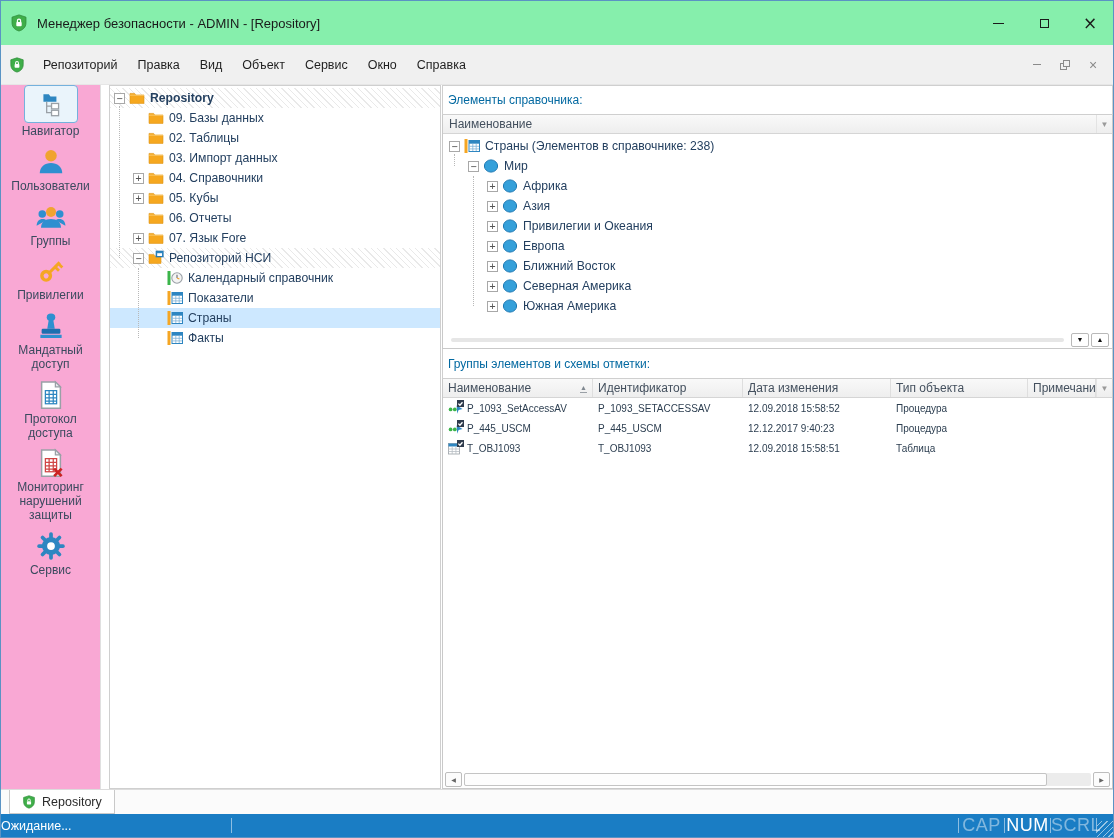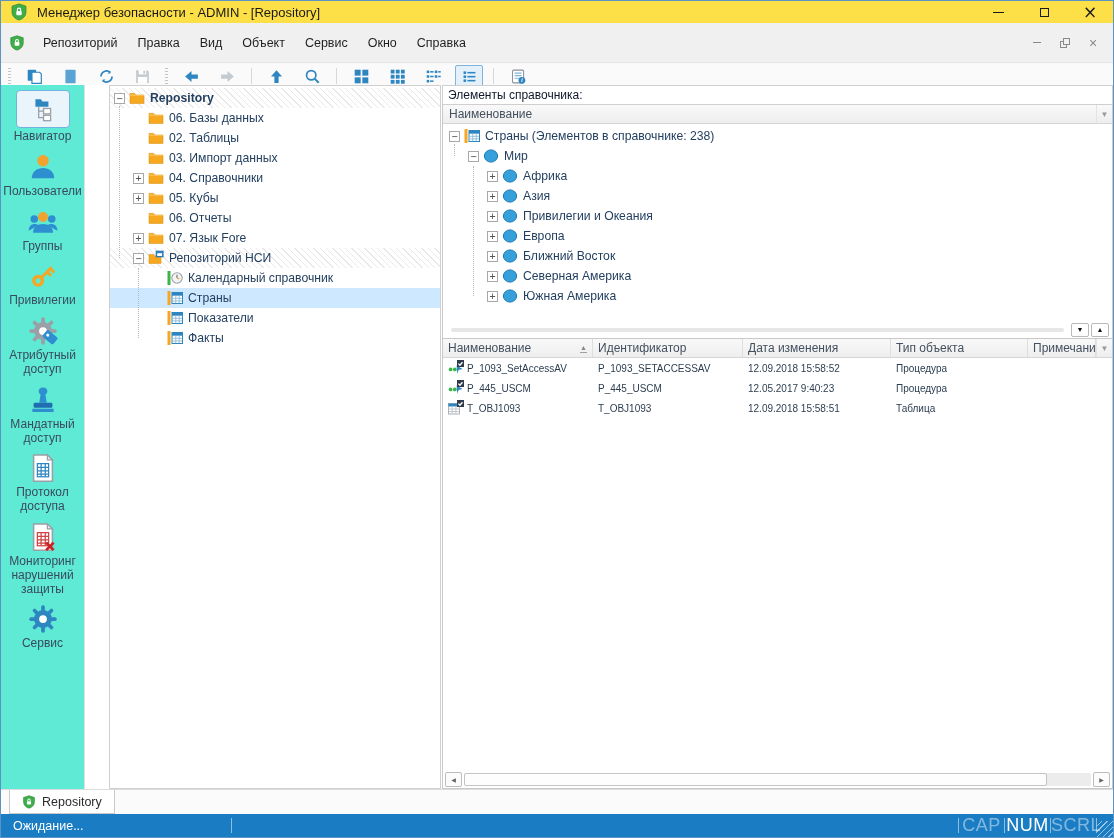--- a/index.html
+++ b/index.html
@@ -3,21 +3,21 @@
 <meta charset="utf-8">
 <style>
   * { margin:0; padding:0; box-sizing:border-box; }
   html,body { background:#9a9a9a; }
   #app {
     position:relative; width:1114px; height:838px; background:#fff;
     font-family:"Liberation Sans","DejaVu Sans",sans-serif; font-size:12px; color:#2c3a4e;
     border:1px solid #5a93c4; overflow:hidden;
   }
   
-  .titlebar { height:22px; background:#fde047; display:flex; align-items:center; }
+  .titlebar { height:44px; background:#86efac; display:flex; align-items:center; }
   .titlebar .appicon { margin-left:9px; width:18px; height:18px; }
   .titlebar .title { margin-left:9px; font-size:13px; color:#1a1a1a; }
   .wincontrols { margin-left:auto; display:flex; height:100%; }
   .winbtn { width:46px; height:100%; display:flex; align-items:center; justify-content:center; }
   .glyph-min { width:11px; height:1px; background:#1a1a1a; }
   .glyph-max { width:9px; height:9px; border:1px solid #1a1a1a; }
   .glyph-close { font-size:17px; color:#1a1a1a; line-height:1; font-family:"DejaVu Sans",sans-serif; }
   
   .menubar { height:40px; background:#f0f0f0; display:flex; align-items:center; border-bottom:1px solid #e6e6e6; }
   .menubar .mdiicon { width:16px; height:16px; margin:0 8px 0 8px; }
@@ -33,21 +33,21 @@
   
   .toolbar { height:27px; background:#fafafa; display:flex; align-items:center; border-bottom:1px solid #e2e2e2; padding-left:2px; }
   .grip { width:3px; height:16px; margin:0 5px; background:repeating-linear-gradient(180deg,#c4c4c4 0 1px,transparent 1px 3px); }
   .tsep { width:1px; height:16px; background:#d8d8d8; margin:0 6px; }
   .tbtn { width:28px; height:22px; display:flex; align-items:center; justify-content:center; margin:0 4px; border:1px solid transparent; border-radius:2px; }
   .tbtn svg { width:17px; height:17px; }
   .tbtn.active { background:#e4f1fb; border-color:#7fb5dd; }
   
   .content { position:absolute; top:84px; left:0; right:0; bottom:48px; background:#fff; }
   
-  .sidebar { position:absolute; left:0; top:0; bottom:0; width:84px; border-right:1px solid #e0e0e0; background:#5eead4; padding-top:5px; overflow:hidden; }
+  .sidebar { position:absolute; left:0; top:0; bottom:0; width:100px; border-right:1px solid #e0e0e0; background:#f9a8d4; overflow:hidden; }
   .sbitem { display:flex; flex-direction:column; align-items:center; margin-bottom:7px; cursor:default; }
   .sbicon { width:34px; height:32px; display:flex; align-items:center; justify-content:center; }
   .sbicon svg { width:30px; height:30px; }
   .sbitem.sel .sbicon { width:54px; height:38px; background:#eaf4fb; border:1px solid #74b1dd; border-radius:4px; }
   .sbitem.sel .sbicon svg { width:26px; height:26px; }
   .sblabel { margin-top:2px; font-size:12px; color:#3a4a5e; text-align:center; line-height:1.15; max-width:92px; }
   
   .treepanel { position:absolute; left:108px; top:0; width:332px; bottom:0; border:1px solid #cfcfcf; background:#fff; padding-top:2px; overflow:hidden; }
   .trow { height:20px; display:flex; align-items:center; white-space:nowrap; cursor:default; }
   .trow .lab { font-size:12.2px; color:#233f5f; padding:0 4px 0 1px; }
@@ -56,21 +56,21 @@
   .trow.sel { background:#cde8ff; }
   .ind0 { padding-left:4px; } .ind1 { padding-left:23px; } .ind2 { padding-left:42px; }
   .rind0 { padding-left:6px; } .rind1 { padding-left:25px; } .rind2 { padding-left:44px; }
   .expando { width:11px; height:11px; min-width:11px; border:1px solid #a8a8a8; background:#fff; color:#555;
              font-size:10px; line-height:9px; text-align:center; margin-right:4px; font-family:"DejaVu Sans Mono",monospace; }
   .expando.none { visibility:hidden; }
   .ticon { width:16px; height:16px; min-width:16px; margin-right:4px; }
   .connector { position:absolute; border-left:1px dotted #b8b8b8; width:0; }
   
   .rightpanel { position:absolute; left:441px; top:0; right:0; bottom:0; display:flex; flex-direction:column; }
-  .caption { height:20px; border:1px solid #cfcfcf; background:#fff; display:flex; align-items:center; padding:0 5px; font-size:12px; color:#0f172a; }
+  .caption { height:30px; border:1px solid #cfcfcf; background:#fff; display:flex; align-items:center; padding:0 5px; font-size:12px; color:#0369a1; }
   .treebox { height:234px; border:1px solid #c9c9c9; border-top:none; display:flex; flex-direction:column; background:#fff; position:relative; }
   .colheader { height:19px; background:linear-gradient(#f9f9f9,#eeeeee); border-bottom:1px solid #d5d5d5; display:flex; align-items:center; font-size:12px; color:#44505e; }
   .colheader .hcell { padding:0 6px; display:flex; align-items:center; height:100%; }
   .hdrop { margin-left:auto; width:16px; height:100%; display:flex; align-items:center; justify-content:center; color:#9a9a9a; font-size:8px; border-left:1px solid #e3e3e3; }
   .treebody { flex:1; position:relative; padding-top:2px; overflow:hidden; }
   .boxfooter { height:17px; display:flex; align-items:center; padding:1px 3px; gap:2px; }
   .thintrack { flex:1; height:4px; background:#e6e6e6; border-radius:2px; margin:0 5px; }
   .sqbtn { width:18px; height:14px; border:1px solid #b9b9b9; background:#fff; border-radius:2px; display:flex; align-items:center; justify-content:center; font-size:7px; color:#111; }
   .tablebox { flex:1; border:1px solid #c9c9c9; border-top:none; display:flex; flex-direction:column; background:#fff; position:relative; }
   .gcell { padding:0 5px; overflow:hidden; white-space:nowrap; display:flex; align-items:center; height:100%; }
@@ -82,21 +82,21 @@
   .hscroll { height:17px; margin-top:auto; display:flex; align-items:center; padding:1px 2px; gap:2px; }
   .hscroll .track { flex:1; height:13px; background:#ececec; border-radius:2px; position:relative; }
   .hscroll .thumb { position:absolute; left:0; top:0; height:13px; width:93%; background:#fdfdfd; border:1px solid #c4c4c4; border-radius:2px; }
   .arrbtn { width:17px; height:15px; border:1px solid #bdbdbd; background:#fcfcfc; border-radius:2px; display:flex; align-items:center; justify-content:center; font-size:6px; color:#666; }
   
   .tabstrip { position:absolute; left:0; right:0; bottom:23px; height:25px; background:#fbfbfb; border-top:1px solid #dcdcdc; display:flex; }
   .mditab { margin-left:8px; height:100%; background:#fff; border:1px solid #c9c9c9; border-top:none; display:flex; align-items:center; gap:6px; padding:0 12px; font-size:12.5px; color:#2b2b2b; }
   .mditab svg { width:14px; height:14px; }
   
   .statusbar { position:absolute; left:0; right:0; bottom:0; height:23px; background:#1a7dc4; display:flex; align-items:center; color:#fff; }
-  .statusmsg { width:230px; padding-left:12px; font-size:12.5px; }
+  .statusmsg { width:230px; font-size:12.5px; }
   .ssep { width:1px; height:15px; background:rgba(255,255,255,.5); }
   .sspacer { flex:1; }
   .indicator { width:45px; text-align:center; font-size:18px; letter-spacing:.5px; }
   .indicator.dim { color:rgba(255,255,255,.45); }
   .grip-corner { width:16px; height:16px; align-self:flex-end;
     background:repeating-linear-gradient(135deg, transparent 0 3px, rgba(255,255,255,.55) 3px 4px); }
   .hidden-defs { position:absolute; width:0; height:0; overflow:hidden; }
 </style>
 </head>
 <body>
@@ -433,29 +433,20 @@
       <div class="sbitem">
         <div class="sbicon">
             <svg>
               <use href="#ic-key"></use>
             </svg>
           </div>
         <div class="sblabel">Привилегии</div>
       </div>
       <div class="sbitem">
         <div class="sbicon">
-            <svg style="color:#9aa0a6">
-              <use href="#ic-gear"></use>
-              <use href="#ic-tag"></use>
-            </svg>
-          </div>
-        <div class="sblabel">Атрибутный доступ</div>
-      </div>
-      <div class="sbitem">
-        <div class="sbicon">
             <svg>
               <use href="#ic-stamp"></use>
             </svg>
           </div>
         <div class="sblabel">Мандатный доступ</div>
       </div>
       <div class="sbitem">
         <div class="sbicon">
             <svg>
               <use href="#ic-docgrid"></use>
@@ -489,21 +480,21 @@
         <svg class="ticon">
             <use href="#ic-folder"></use>
           </svg>
         <span class="lab">Repository</span>
       </div>
       <div class="trow ind1">
         <span class="expando none"></span>
         <svg class="ticon">
             <use href="#ic-folder"></use>
           </svg>
-        <span class="lab">06. Базы данных</span>
+        <span class="lab">09. Базы данных</span>
       </div>
       <div class="trow ind1">
         <span class="expando none"></span>
         <svg class="ticon">
             <use href="#ic-folder"></use>
           </svg>
         <span class="lab">02. Таблицы</span>
       </div>
       <div class="trow ind1">
         <span class="expando none"></span>
@@ -547,33 +538,33 @@
           </svg>
         <span class="lab">Репозиторий НСИ</span>
       </div>
       <div class="trow ind2">
         <span class="expando none"></span>
         <svg class="ticon">
             <use href="#ic-cal"></use>
           </svg>
         <span class="lab">Календарный справочник</span>
       </div>
+      <div class="trow ind2">
+        <span class="expando none"></span>
+        <svg class="ticon">
+            <use href="#ic-dim"></use>
+          </svg>
+        <span class="lab">Показатели</span>
+      </div>
       <div class="trow ind2 sel">
         <span class="expando none"></span>
         <svg class="ticon">
             <use href="#ic-dim"></use>
           </svg>
         <span class="lab">Страны</span>
-      </div>
-      <div class="trow ind2">
-        <span class="expando none"></span>
-        <svg class="ticon">
-            <use href="#ic-dim"></use>
-          </svg>
-        <span class="lab">Показатели</span>
       </div>
       <div class="trow ind2">
         <span class="expando none"></span>
         <svg class="ticon">
             <use href="#ic-dim"></use>
           </svg>
         <span class="lab">Факты</span>
       </div>
     </div>
 
@@ -653,20 +644,21 @@
             <span class="lab">Южная Америка</span>
           </div>
         </div>
         <div class="boxfooter">
           <div class="thintrack"></div>
           <div class="sqbtn">▼</div>
           <div class="sqbtn">▲</div>
         </div>
       </div>
 
+      <div class="caption" style="border-top:none;">Группы элементов и схемы отметки:</div>
 
       <div class="tablebox">
         <div class="colheader">
           <div class="gcell c1">
             <span>Наименование</span>
             <span class="sortglyph">▲</span>
           </div>
           <div class="gcell c2">Идентификатор</div>
           <div class="gcell c3">Дата изменения</div>
           <div class="gcell c4">Тип объекта</div>
@@ -686,21 +678,21 @@
           <div class="gcell c5"></div>
         </div>
         <div class="grow">
           <div class="gcell c1">
             <svg class="ticon">
                 <use href="#ic-proc"></use>
               </svg>
             <span>P_445_USCM</span>
           </div>
           <div class="gcell c2">P_445_USCM</div>
-          <div class="gcell c3">12.05.2017 9:40:23</div>
+          <div class="gcell c3">12.12.2017 9:40:23</div>
           <div class="gcell c4">Процедура</div>
           <div class="gcell c5"></div>
         </div>
         <div class="grow">
           <div class="gcell c1">
             <svg class="ticon">
                 <use href="#ic-tblobj"></use>
               </svg>
             <span>T_OBJ1093</span>
           </div>

